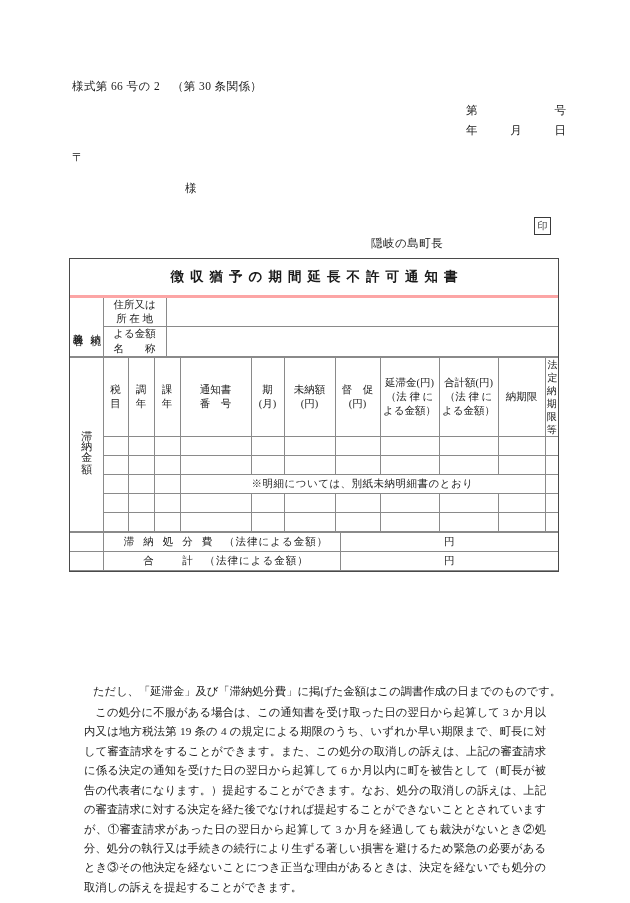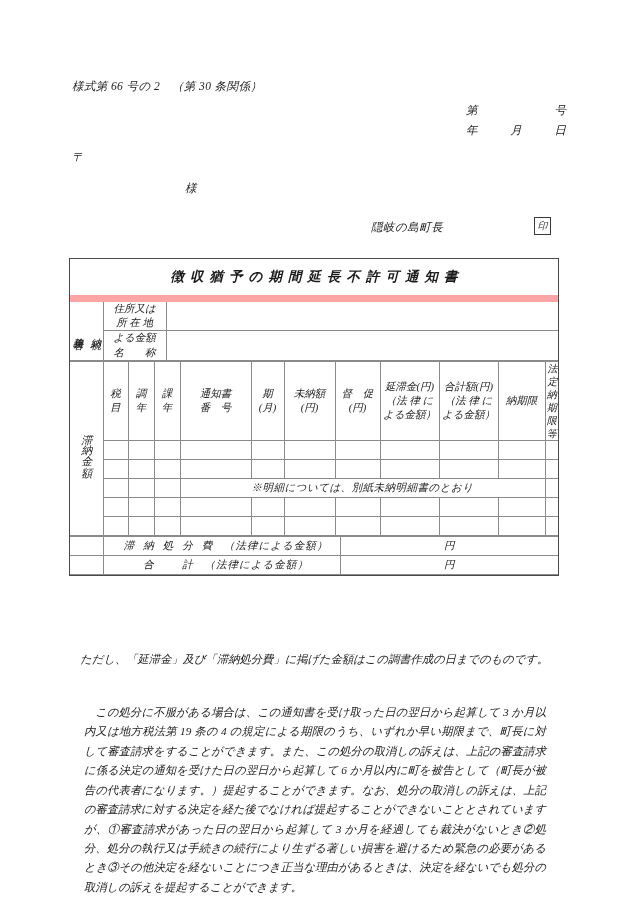--- a/index.html
+++ b/index.html
@@ -15,21 +15,20 @@
     color: #1a1a1a;
     font-size: 11px;
     overflow: hidden;
   }
 
   .page {
     position: absolute;
     left: 0; top: 0;
     width: 630px;
     height: 903px;
-    font-style: italic;
   }
 
   
   .form-no {
     position: absolute;
     left: 72px;
     top: 79px;
     font-size: 11.5px;
     letter-spacing: 0.4px;
     white-space: nowrap;
@@ -60,21 +59,21 @@
   }
   .addressee-sama {
     position: absolute;
     left: 185px;
     top: 181px;
     font-size: 11.5px;
   }
   .issuer {
     position: absolute;
     left: 371px;
-    top: 220px;
+    top: 236px;
     font-size: 11.5px;
     letter-spacing: 0.5px;
     white-space: nowrap;
   }
   .seal-box {
     position: absolute;
     left: 534px;
     top: 217px;
     width: 15px;
     height: 16px;
@@ -88,21 +87,21 @@
   
   .form-box {
     position: absolute;
     left: 69px;
     top: 258px;
     width: 490px;
     border: 1px solid #4a4a4a;
     box-sizing: border-box;
   }
   .title-row {
-    border-bottom: 7px solid #fca5a5;
+    border-bottom: 3px solid #fca5a5;
     text-align: center;
     font-size: 13.5px;
     font-weight: bold;
     letter-spacing: 6px;
     padding: 9px 0 9px 6px;
   }
   .intro-row {
     border-bottom: 1px solid #4a4a4a;
     padding: 7px 9px 8px 9px;
     font-size: 11.3px;
@@ -185,24 +184,25 @@
     display: flex;
     justify-content: center;
     gap: 34px;
     font-size: 11.3px;
   }
 
   
   .footnote {
     position: absolute;
     left: 69px;
-    top: 652px;
+    top: 684px;
     width: 492px;
     font-size: 11.3px;
     text-indent: 1em;
+    text-align: right;
   }
   .appeal {
     position: absolute;
     left: 69px;
     top: 688px;
     width: 492px;
     font-size: 11.3px;
     line-height: 1.72;
     text-align: justify;
     text-justify: inter-ideograph;

